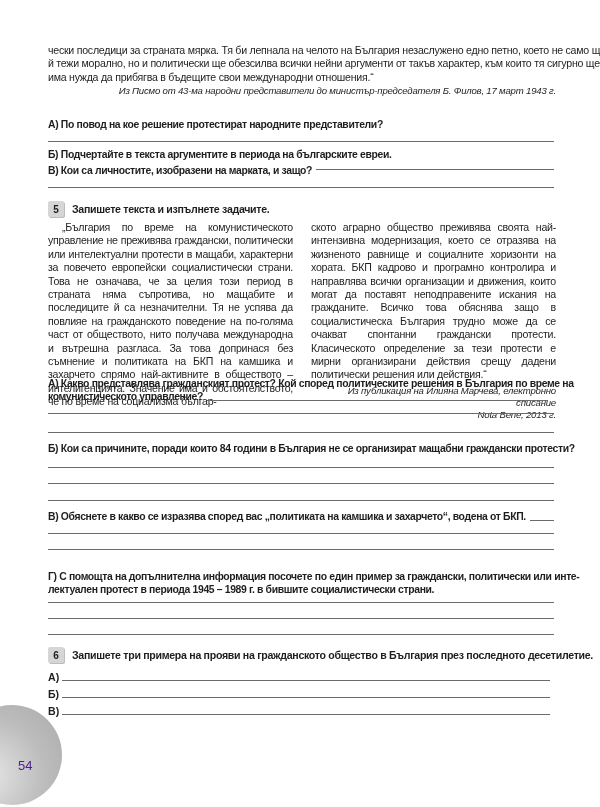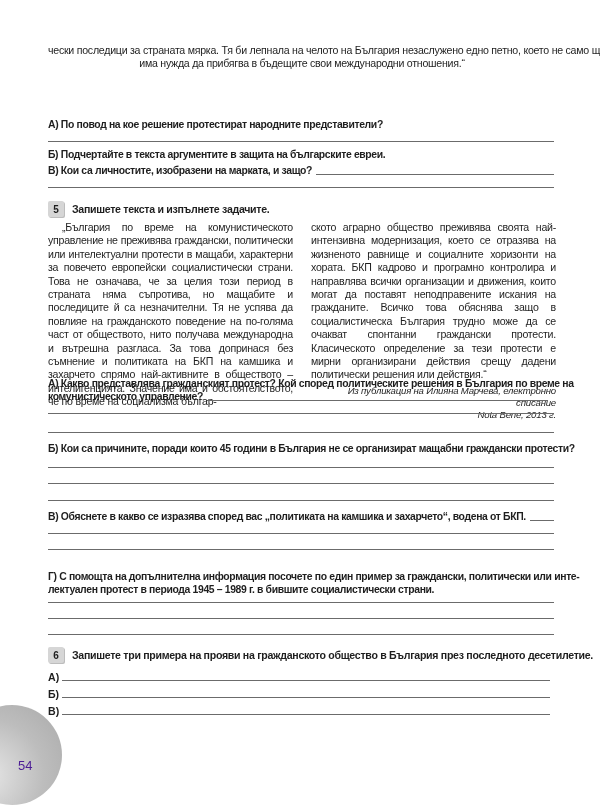--- a/index.html
+++ b/index.html
@@ -44,27 +44,29 @@
     font-family: "Liberation Sans", sans-serif;
   }
 </style>
 </head>
 <body>
 
 <div class="page">
 
   <div style="position:absolute; top:44px; left:0; width:508px;">
     <div class="body-text" style="white-space:nowrap;">чески последици за страната мярка. Тя би лепнала на челото на България незаслужено едно петно, което не само ще</div>
-    <div class="body-text" style="white-space:nowrap;text-align:center;">има нужда да прибягва в бъдещите свои международни отношения.“</div>
+    <div class="body-text" style="white-space:nowrap;">й тежи морално, но и политически ще обезсилва всички нейни аргументи от такъв характер, към които тя сигурно ще</div>
+    <div class="body-text" style="white-space:nowrap;">има нужда да прибягва в бъдещите свои международни отношения.“</div>
+    <div class="source" style="margin-top:1px;">Из Писмо от 43-ма народни представители до министър-председателя Б. Филов, 17 март 1943 г.</div>
   </div>
 
   <div class="q" style="position:absolute; top:118px; left:0;">А) По повод на кое решение протестират народните представители?</div>
   <div class="line" style="position:absolute; top:141px; left:0; width:506px;"></div>
-  <div class="q" style="position:absolute; top:148px; left:0;">Б) Подчертайте в текста аргументите в защита на българските евреи.</div>
-  <div style="position:absolute; top:164px; left:0; width:506px; display:flex; align-items:flex-end;">
+  <div class="q" style="position:absolute; top:148px; left:0;">Б) Подчертайте в текста аргументите в периода на българските евреи.</div>
+  <div style="position:absolute; top:164px; left:0; width:506px; display:flex; align-items:center;">
     <span class="q">В) Кои са личностите, изобразени на марката, и защо?</span>
     <span style="flex:1; border-bottom:1.3px solid #6b6b6b; margin-left:4px; margin-bottom:2px;"></span>
   </div>
   <div class="line" style="position:absolute; top:187px; left:0; width:506px;"></div>
 
   <div class="task-head" style="position:absolute; top:201px; left:0;">
     <div class="task-num">5</div>
     <div class="task-title">Запишете текста и изпълнете задачите.</div>
   </div>
 
@@ -78,21 +80,21 @@
   </div>
 
   <div class="q" style="position:absolute; top:377px; left:0; width:508px; white-space:nowrap;">А) Какво представлява гражданският протест? Кой според политическите решения в България по време на</div>
   <div style="position:absolute; top:390px; left:0; width:500px; display:flex; align-items:flex-end;">
     <span class="q">комунистическото управление?</span>
     <span style="flex:1; border-bottom:1.3px solid #6b6b6b; margin-left:4px; margin-bottom:2px;"></span>
   </div>
   <div class="line" style="position:absolute; top:413px; left:0; width:506px;"></div>
   <div class="line" style="position:absolute; top:432px; left:0; width:506px;"></div>
 
-  <div class="q" style="position:absolute; top:442px; left:0; white-space:nowrap;">Б) Кои са причините, поради които 45 години в България не се организират мащабни граждански протести?</div>
+  <div class="q" style="position:absolute; top:442px; left:0; white-space:nowrap;">Б) Кои са причините, поради които 84 години в България не се организират мащабни граждански протести?</div>
   <div class="line" style="position:absolute; top:467px; left:0; width:506px;"></div>
   <div class="line" style="position:absolute; top:483px; left:0; width:506px;"></div>
   <div class="line" style="position:absolute; top:500px; left:0; width:506px;"></div>
 
   <div style="position:absolute; top:510px; left:0; width:506px; display:flex; align-items:flex-end;">
     <span class="q" style="white-space:nowrap;">В) Обяснете в какво се изразява според вас „политиката на камшика и захарчето“, водена от БКП.</span>
     <span style="flex:1; border-bottom:1.3px solid #6b6b6b; margin-left:4px; margin-bottom:2px;"></span>
   </div>
   <div class="line" style="position:absolute; top:533px; left:0; width:506px;"></div>
   <div class="line" style="position:absolute; top:549px; left:0; width:506px;"></div>

